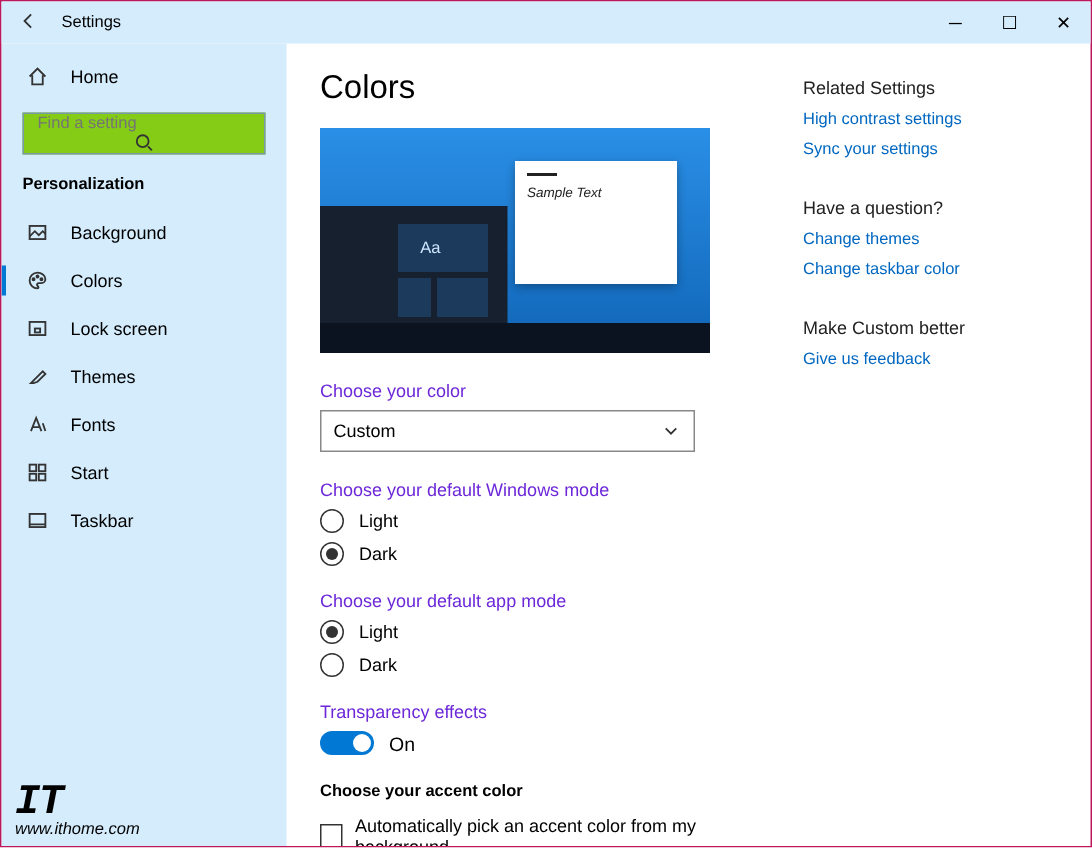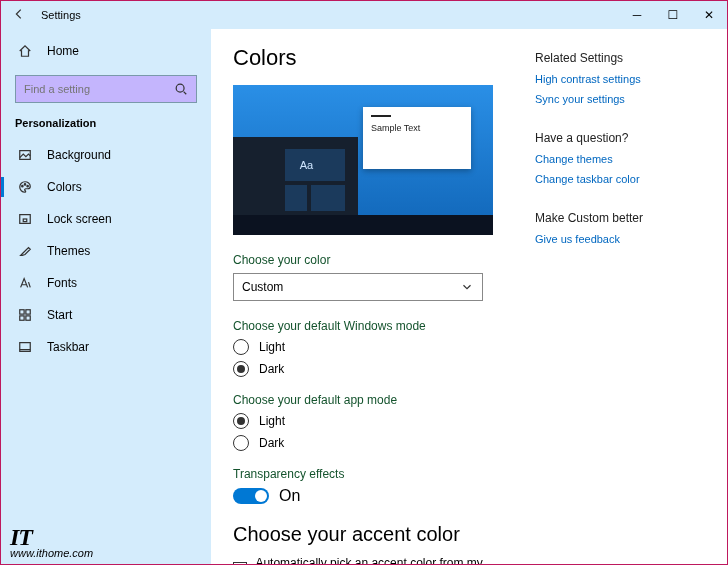--- a/index.html
+++ b/index.html
@@ -3,60 +3,60 @@
 <meta charset="utf-8">
 <style>
 * { box-sizing: border-box; margin: 0; padding: 0; font-family: "Segoe UI", Arial, sans-serif; }
 body { width: 728px; height: 565px; background: #fff; overflow: hidden; position: relative; }
 .window { display: flex; flex-direction: column; height: 100%; border: 1px solid #be185d; }
 .titlebar { display: flex; align-items: center; height: 28px; background: #d4ecfc; font-size: 11px; }
 .titlebar .back { width: 36px; text-align: center; cursor: pointer; }
 .titlebar .title { flex: 1; padding-left: 4px; }
 .titlebar .wbtn { width: 36px; text-align: center; cursor: pointer; font-size: 12px; }
 .body { display: flex; flex: 1; overflow: hidden; }
-.sidebar { width: 210px; background: #d4ecfc; display: flex; flex-direction: column; padding-top: 6px; font-size: 12px; }
+.sidebar { width: 190px; background: #d4ecfc; display: flex; flex-direction: column; padding-top: 6px; font-size: 12px; }
 .home-row, .nav-item { display: flex; align-items: center; height: 32px; padding: 0 14px; cursor: pointer; }
 .home-row .icon, .nav-item .icon { width: 20px; display: inline-flex; align-items: center; justify-content: center; margin-right: 12px; }
-.searchbox { margin: 8px 14px 10px; height: 28px; border: 1px solid #7a99aa; background: #c4b5fd; display: flex; align-items: center; padding: 0 8px; font-size: 11px; color: #555; }
+.searchbox { margin: 8px 14px 10px; height: 28px; border: 1px solid #7a99aa; background: #84cc16; display: flex; align-items: center; padding: 0 8px; font-size: 11px; color: #555; flex-direction: column; }
 .searchbox input { flex: 1; border: none; background: transparent; outline: none; font-size: 11px; color: #333; }
 .section-label { padding: 4px 14px 10px; font-weight: 600; font-size: 11px; }
 .nav-item.active { position: relative; }
 .nav-item.active::before { content: ""; position: absolute; left: 0; top: 6px; bottom: 6px; width: 3px; background: #0078d4; }
 .content { flex: 1; display: flex; padding: 16px 22px 0 22px; overflow: auto; }
 .main { flex: 1; padding-right: 20px; }
 .main h1 { font-weight: 400; font-size: 22px; margin-bottom: 14px; }
 .preview { width: 260px; height: 150px; background: linear-gradient(180deg,#2a8fe6 0%,#1065b7 100%); position: relative; margin-bottom: 18px; }
 .preview .task { position: absolute; left: 0; bottom: 0; width: 100%; height: 20px; background: #0b1220; }
 .preview .menu { position: absolute; left: 0; bottom: 20px; width: 125px; height: 78px; background: #16202e; }
 .preview .tile { position: absolute; background: #1b3a5c; }
 .t1 { left: 52px; bottom: 54px; width: 43px; height: 32px; background:#2a5a8c; display:flex;align-items:center;justify-content:center;color:#cfe6ff;font-size:11px;}
 .t2 { left: 88px; bottom: 54px; width: 24px; height: 32px; }
 .t3 { left: 52px; bottom: 24px; width: 22px; height: 26px; }
 .t4 { left: 78px; bottom: 24px; width: 34px; height: 26px; }
-.preview .win { position: absolute; right: 22px; top: 22px; width: 108px; height: 62px; background: #fff; padding: 8px; box-shadow: 0 2px 6px rgba(0,0,0,.3); }
+.preview .win { position: absolute; right: 22px; top: 22px; width: 108px; height: 82px; background: #fff; padding: 8px; box-shadow: 0 2px 6px rgba(0,0,0,.3); font-style: italic; }
 .preview .win .bar { width: 20px; height: 2px; background: #222; margin-bottom: 6px; }
 .preview .win .txt { font-size: 9px; color: #222; }
-.field-label { font-size: 12px; margin-bottom: 6px; color: #14532d; }
+.field-label { font-size: 12px; margin-bottom: 6px; color: #6d28d9; }
 .select { width: 250px; height: 28px; border: 1px solid #888; display: flex; align-items: center; justify-content: space-between; padding: 0 8px; font-size: 12px; margin-bottom: 18px; cursor: pointer; }
 .radio-group { margin-bottom: 16px; }
 .radio { display: flex; align-items: center; margin: 6px 0; cursor: pointer; font-size: 12px; }
 .radio .circ { width: 16px; height: 16px; border: 1px solid #333; border-radius: 50%; margin-right: 10px; display: flex; align-items: center; justify-content: center; }
 .radio.sel .circ::after { content: ""; width: 8px; height: 8px; background: #333; border-radius: 50%; }
-.toggle-row { display: flex; align-items: center; margin: 6px 0 18px; font-size: 16px; }
+.toggle-row { display: flex; align-items: center; margin: 6px 0 18px; font-size: 13px; }
 .toggle { width: 36px; height: 16px; border-radius: 8px; background: #0078d4; position: relative; margin-right: 10px; cursor: pointer; }
 .toggle::after { content: ""; position: absolute; right: 2px; top: 2px; width: 12px; height: 12px; background: #fff; border-radius: 50%; }
-.h2 { font-size: 20px; font-weight: 400; margin: 6px 0 10px; }
+.h2 { font-size: 11px; font-weight: 700; margin: 6px 0 10px; }
 .check-row { display: flex; align-items: center; font-size: 12px; cursor: pointer; }
 .check-row .box { width: 16px; height: 16px; border: 1px solid #333; margin-right: 8px; }
 .rightcol { width: 170px; font-size: 11px; padding-top: 6px; }
 .rightcol .rh { font-size: 12px; margin-bottom: 8px; color: #222; }
 .rightcol .link { color: #0067c0; margin-bottom: 8px; cursor: pointer; display: block; }
 .rightcol .gap { height: 18px; }
 .watermark { position: absolute; left: 10px; bottom: 6px; color: #000; font-weight: 700; }
-.watermark .big { font-size: 24px; font-family: Liberation Serif, serif; font-style: italic; letter-spacing: -1px; }
+.watermark .big { font-size: 28px; font-family: Liberation Mono, monospace; font-style: italic; letter-spacing: -1px; }
 .watermark .url { font-size: 11px; font-weight: 400; margin-top: -4px; font-style: italic; }
 svg { width: 14px; height: 14px; stroke: #333; fill: none; stroke-width: 1.4; }
 </style>
 </head>
 <body>
 
 <div class="window">
   <div class="titlebar">
     <div class="back">
       <svg viewBox="0 0 16 16">

